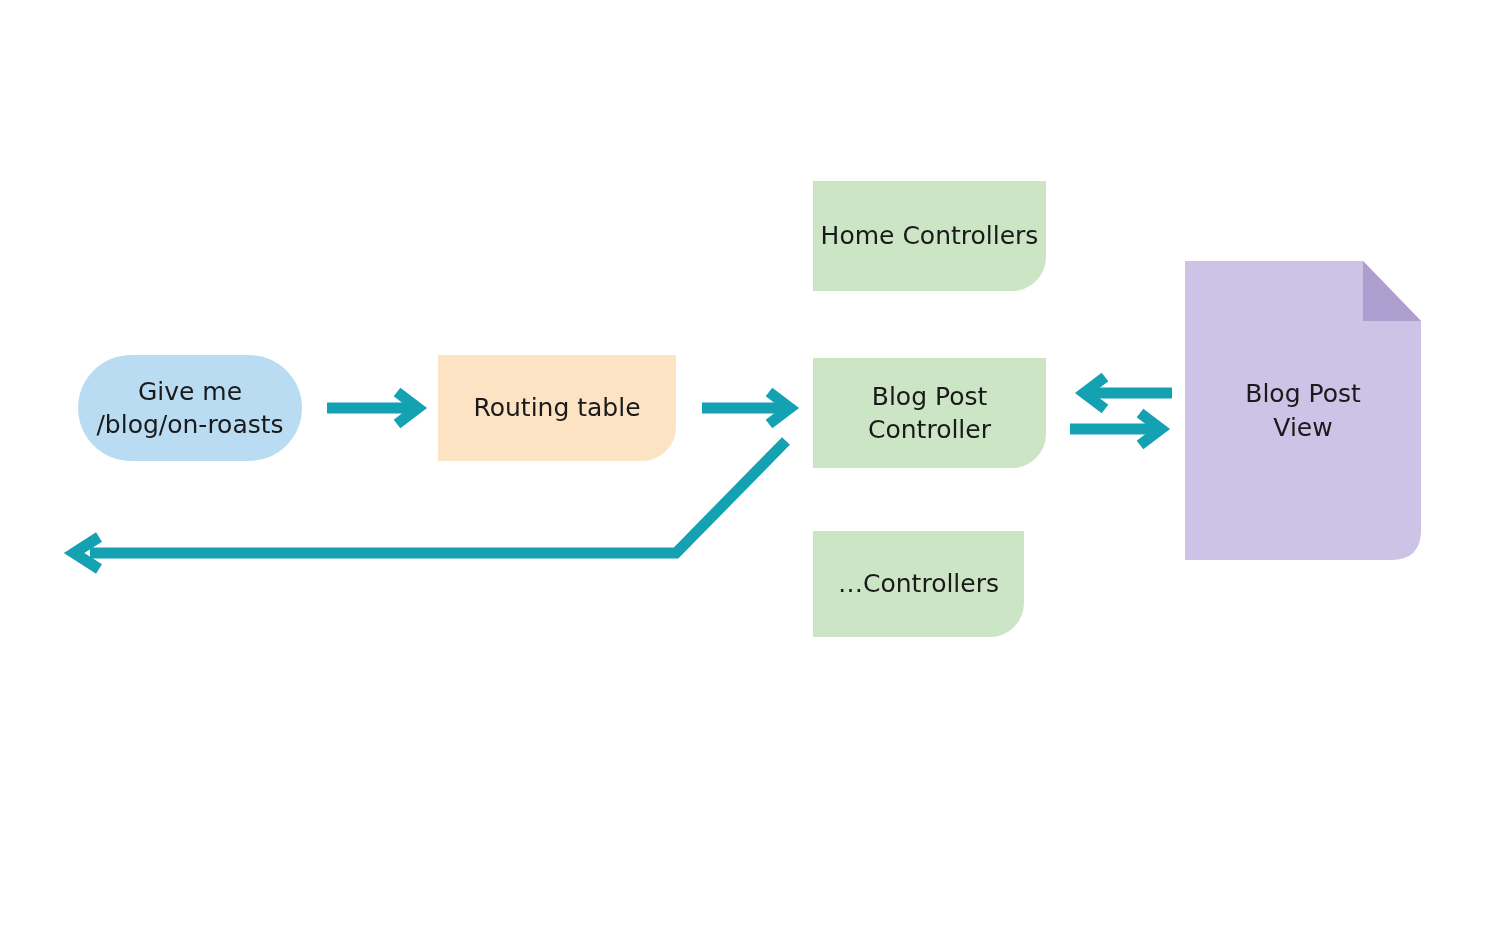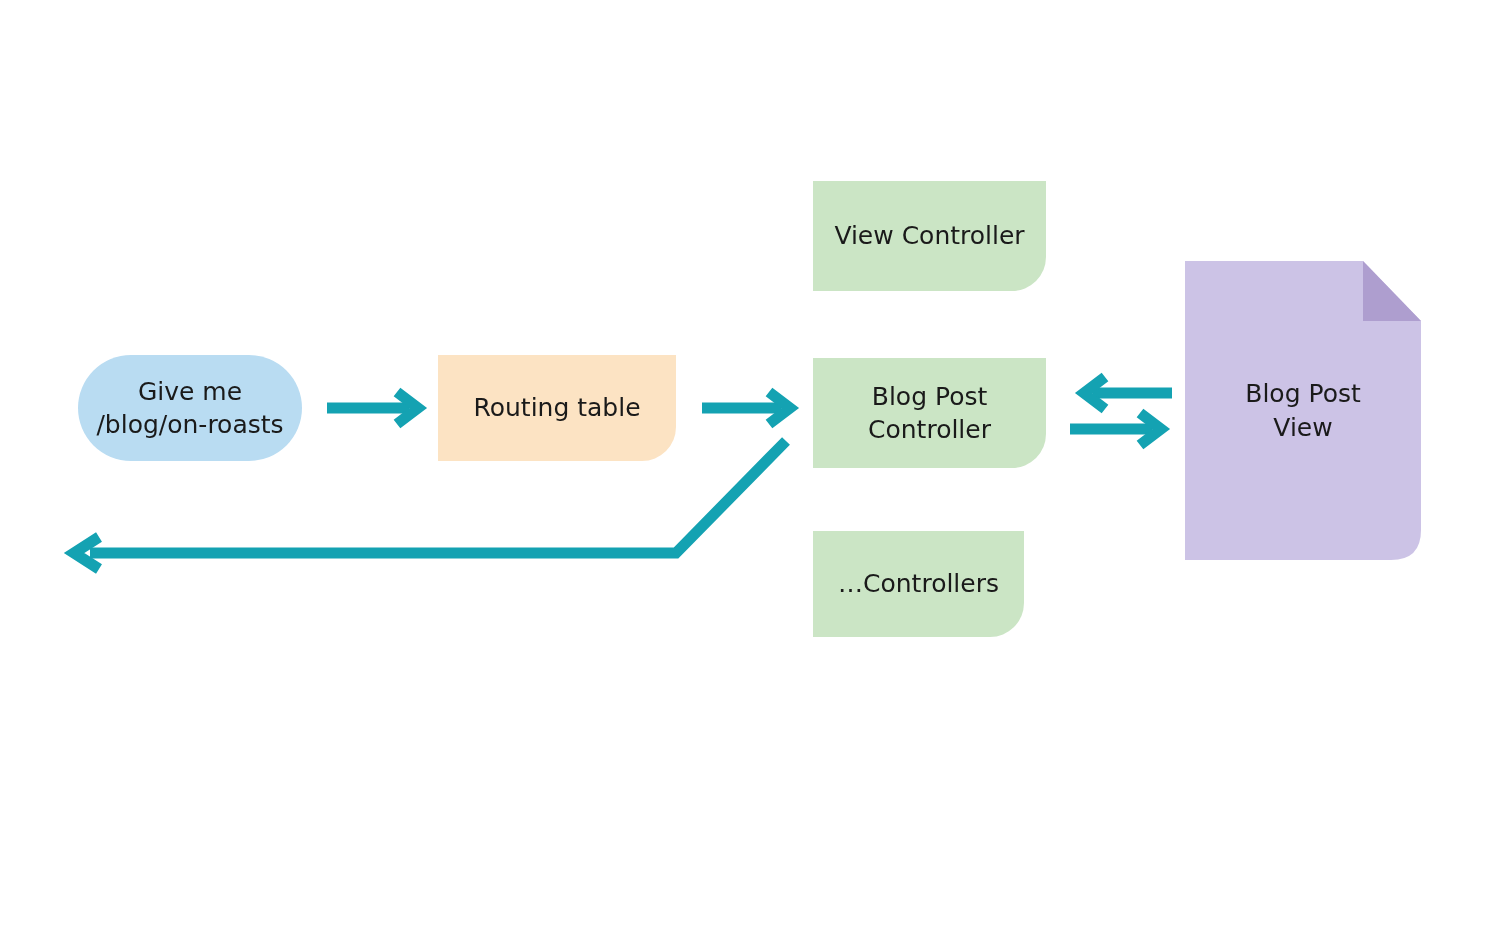--- a/index.html
+++ b/index.html
@@ -116,21 +116,21 @@
       <path class="arrow-path" stroke="#14A2B2" d="M 786 441 L 676 553 L 90 553"></path>
       <path class="arrow-head" stroke="#14A2B2" d="M 99 537 L 74 553 L 99 569"></path>
     </g>
   </svg>
 
   <div class="node corner-br" style="left:438px; top:355px; width:238px; height:106px; background:#FCE3C3;">Routing table</div>
 
   <div class="node pill" style="left:78px; top:355px; width:224px; height:106px; background:#B9DCF2;">Give me
 /blog/on-roasts</div>
 
-  <div class="node corner-br" style="left:813px; top:181px; width:233px; height:110px; background:#CBE5C5;">View Controller</div>
+  <div class="node corner-br" style="left:813px; top:181px; width:233px; height:110px; background:#CBE5C5;">Home Controllers</div>
 
   <div class="node corner-br" style="left:813px; top:358px; width:233px; height:110px; background:#CBE5C5;">Blog Post
 Controller</div>
 
   <div class="node corner-br" style="left:813px; top:531px; width:211px; height:106px; background:#CBE5C5;">…Controllers</div>
 
   <div class="doc-wrap" style="left:1185px; top:261px; width:236px; height:299px;">
     <svg width="236" height="299" viewBox="0 0 236 299" xmlns="http://www.w3.org/2000/svg">
 
       <path d="M 0 0 L 178 0 L 236 60 L 236 269 Q 236 299 206 299 L 0 299 Z" fill="#CCC3E6"></path>

